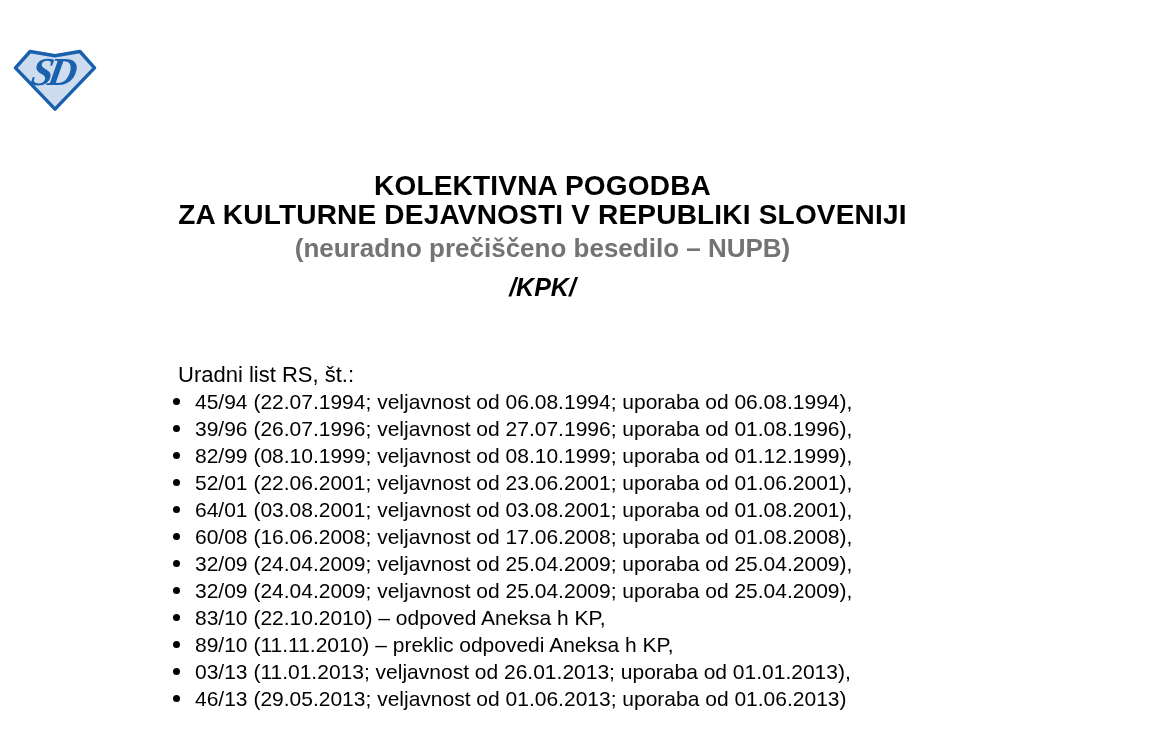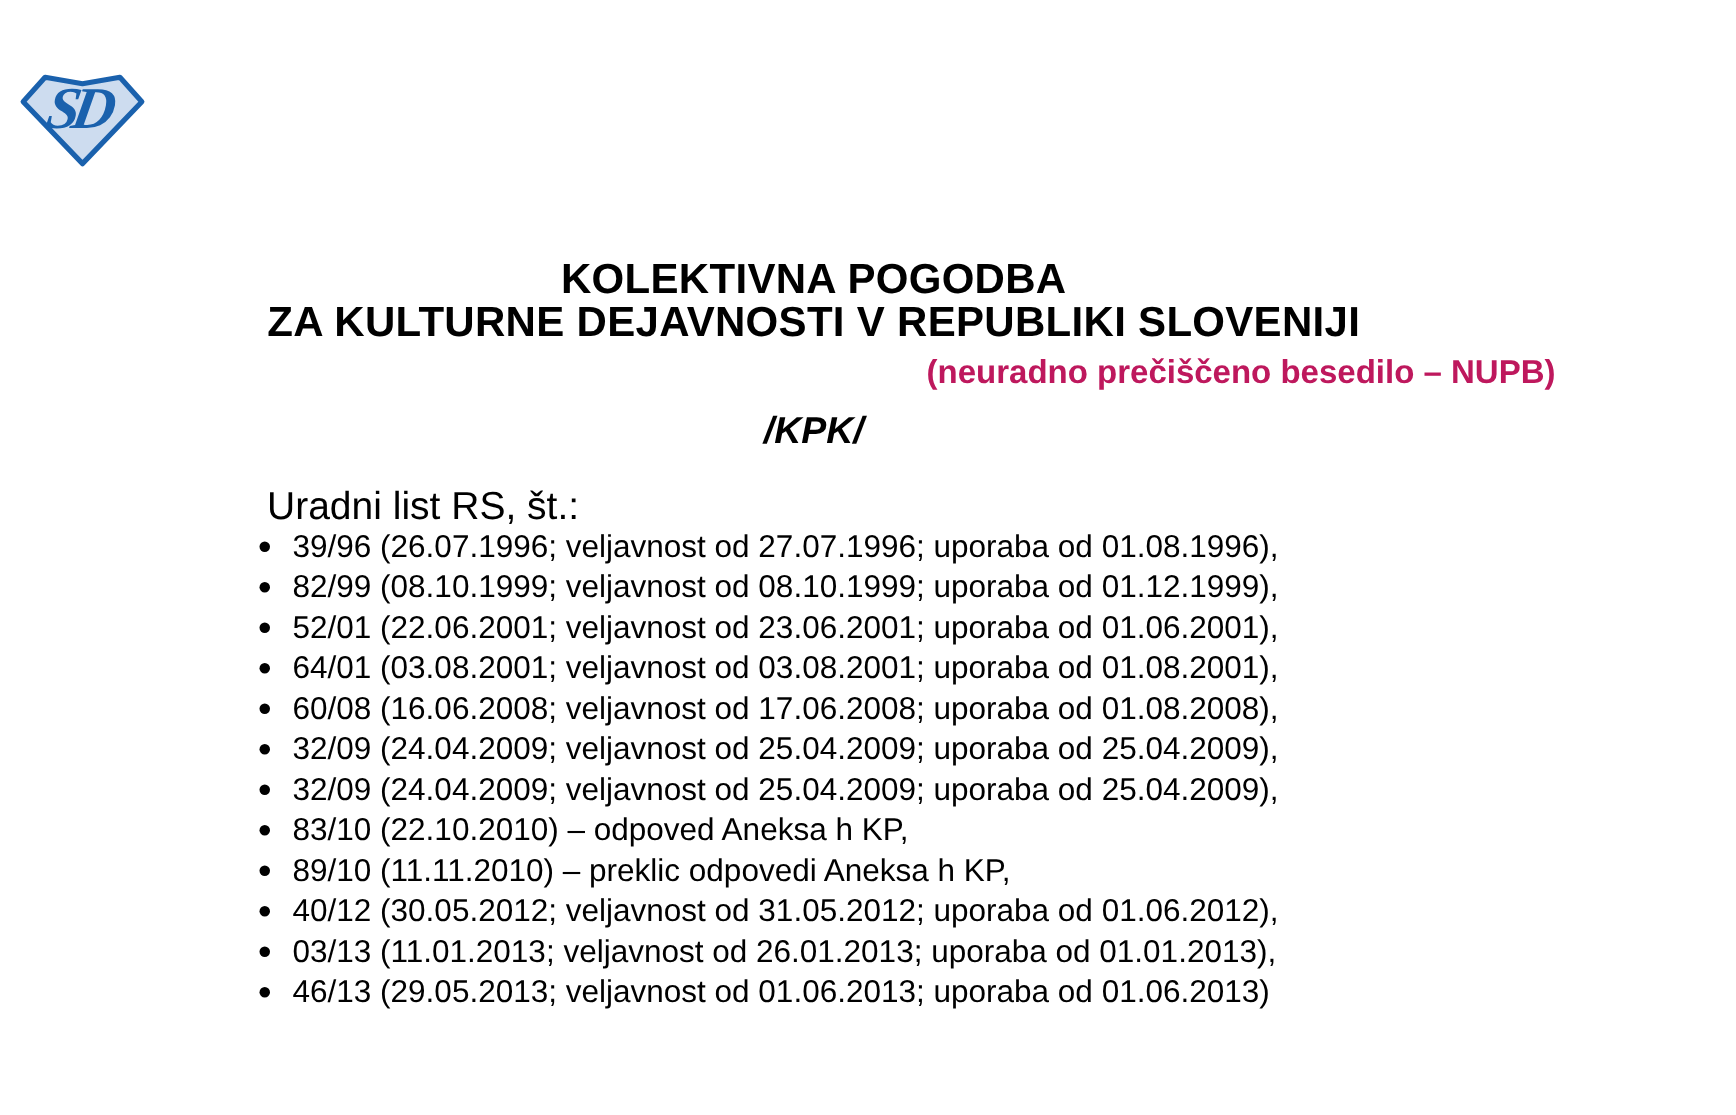--- a/index.html
+++ b/index.html
@@ -32,47 +32,47 @@
     text-align: center;
   }
   .title-line {
     font-size: 28px;
     font-weight: bold;
     line-height: 29px;
     letter-spacing: 0.2px;
     white-space: nowrap;
   }
   .subtitle-line {
-    font-size: 22px;
+    font-size: 26px;
     font-weight: bold;
     line-height: 26px;
     margin-top: 6px;
-    color: #be185d;
+    color: #737373;
     white-space: nowrap;
-    text-align: right;
   }
   .code-line {
     font-size: 25px;
     font-weight: bold;
     font-style: italic;
     line-height: 27px;
     margin-top: 13px;
     white-space: nowrap;
   }
   .list-block {
     position: absolute;
     left: 170px;
     top: 324px;
     width: 860px;
   }
   .list-intro {
-    font-size: 26px;
+    font-size: 22px;
     line-height: 27px;
     padding-left: 8px;
     white-space: nowrap;
+    margin-top: 37px;
   }
   ul.ref-list {
     list-style: none;
     margin: 0;
     padding: 0;
   }
   ul.ref-list li {
     position: relative;
     padding-left: 25px;
     font-size: 21px;
@@ -103,26 +103,26 @@
 <div class="heading-block">
   <div class="title-line">KOLEKTIVNA POGODBA</div>
   <div class="title-line">ZA KULTURNE DEJAVNOSTI V REPUBLIKI SLOVENIJI</div>
   <div class="subtitle-line">(neuradno prečiščeno besedilo – NUPB)</div>
   <div class="code-line">/KPK/</div>
 </div>
 
 <div class="list-block">
   <div class="list-intro">Uradni list RS, št.:</div>
   <ul class="ref-list">
+    <li>45/94 (22.07.1994; veljavnost od 06.08.1994; uporaba od 06.08.1994),</li>
     <li>39/96 (26.07.1996; veljavnost od 27.07.1996; uporaba od 01.08.1996),</li>
     <li>82/99 (08.10.1999; veljavnost od 08.10.1999; uporaba od 01.12.1999),</li>
     <li>52/01 (22.06.2001; veljavnost od 23.06.2001; uporaba od 01.06.2001),</li>
     <li>64/01 (03.08.2001; veljavnost od 03.08.2001; uporaba od 01.08.2001),</li>
     <li>60/08 (16.06.2008; veljavnost od 17.06.2008; uporaba od 01.08.2008),</li>
     <li>32/09 (24.04.2009; veljavnost od 25.04.2009; uporaba od 25.04.2009),</li>
     <li>32/09 (24.04.2009; veljavnost od 25.04.2009; uporaba od 25.04.2009),</li>
     <li>83/10 (22.10.2010) – odpoved Aneksa h KP,</li>
     <li>89/10 (11.11.2010) – preklic odpovedi Aneksa h KP,</li>
-    <li>40/12 (30.05.2012; veljavnost od 31.05.2012; uporaba od 01.06.2012),</li>
     <li>03/13 (11.01.2013; veljavnost od 26.01.2013; uporaba od 01.01.2013),</li>
     <li>46/13 (29.05.2013; veljavnost od 01.06.2013; uporaba od 01.06.2013)</li>
   </ul>
 </div>
 
 </body></html>

